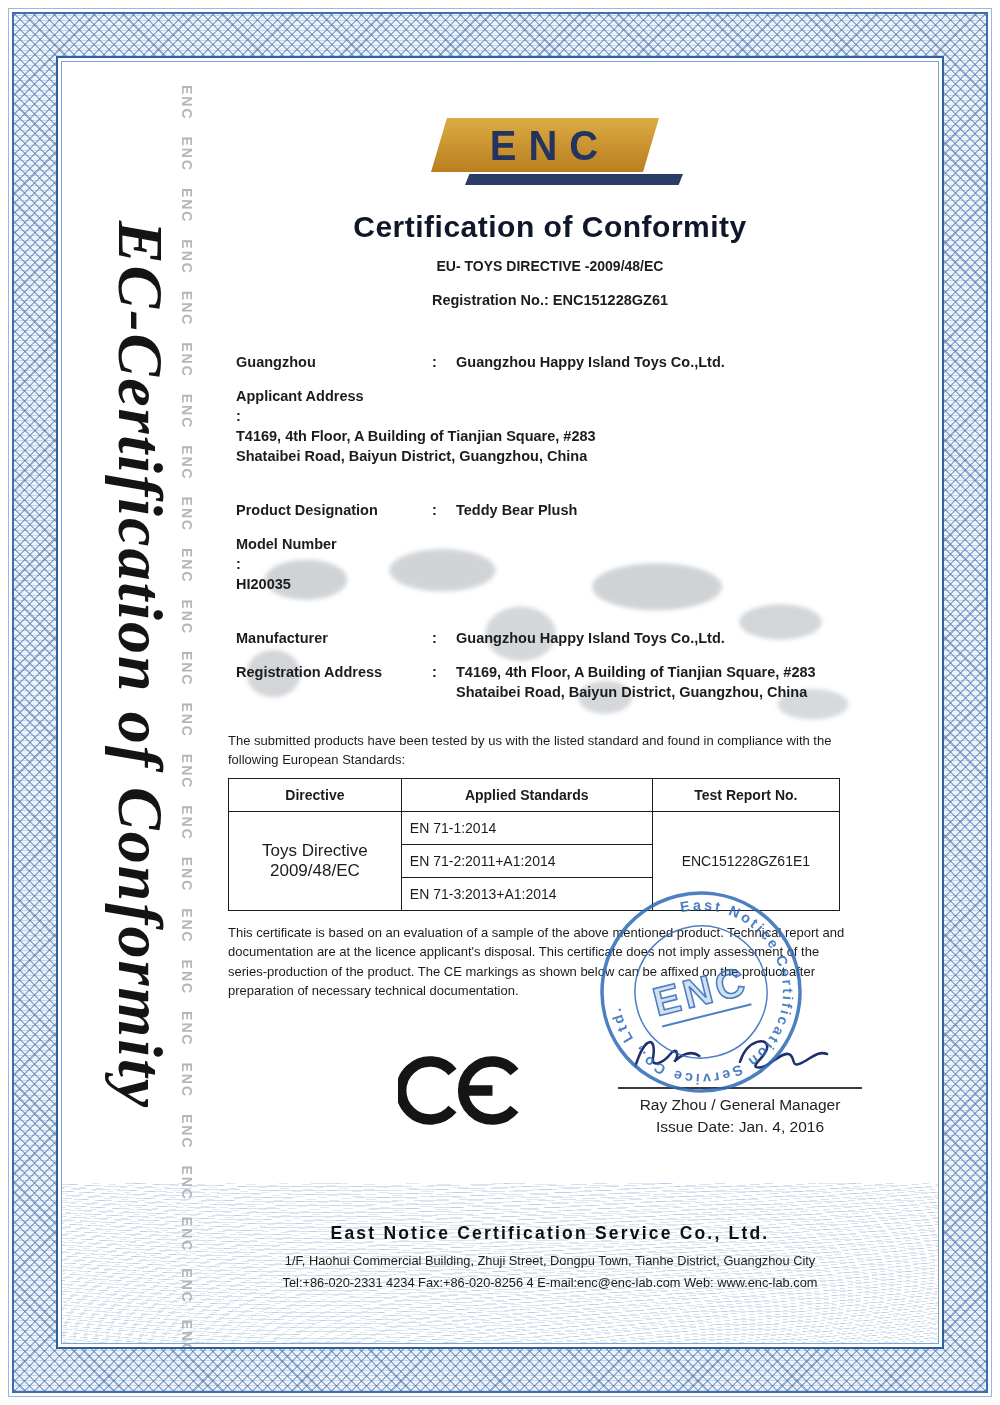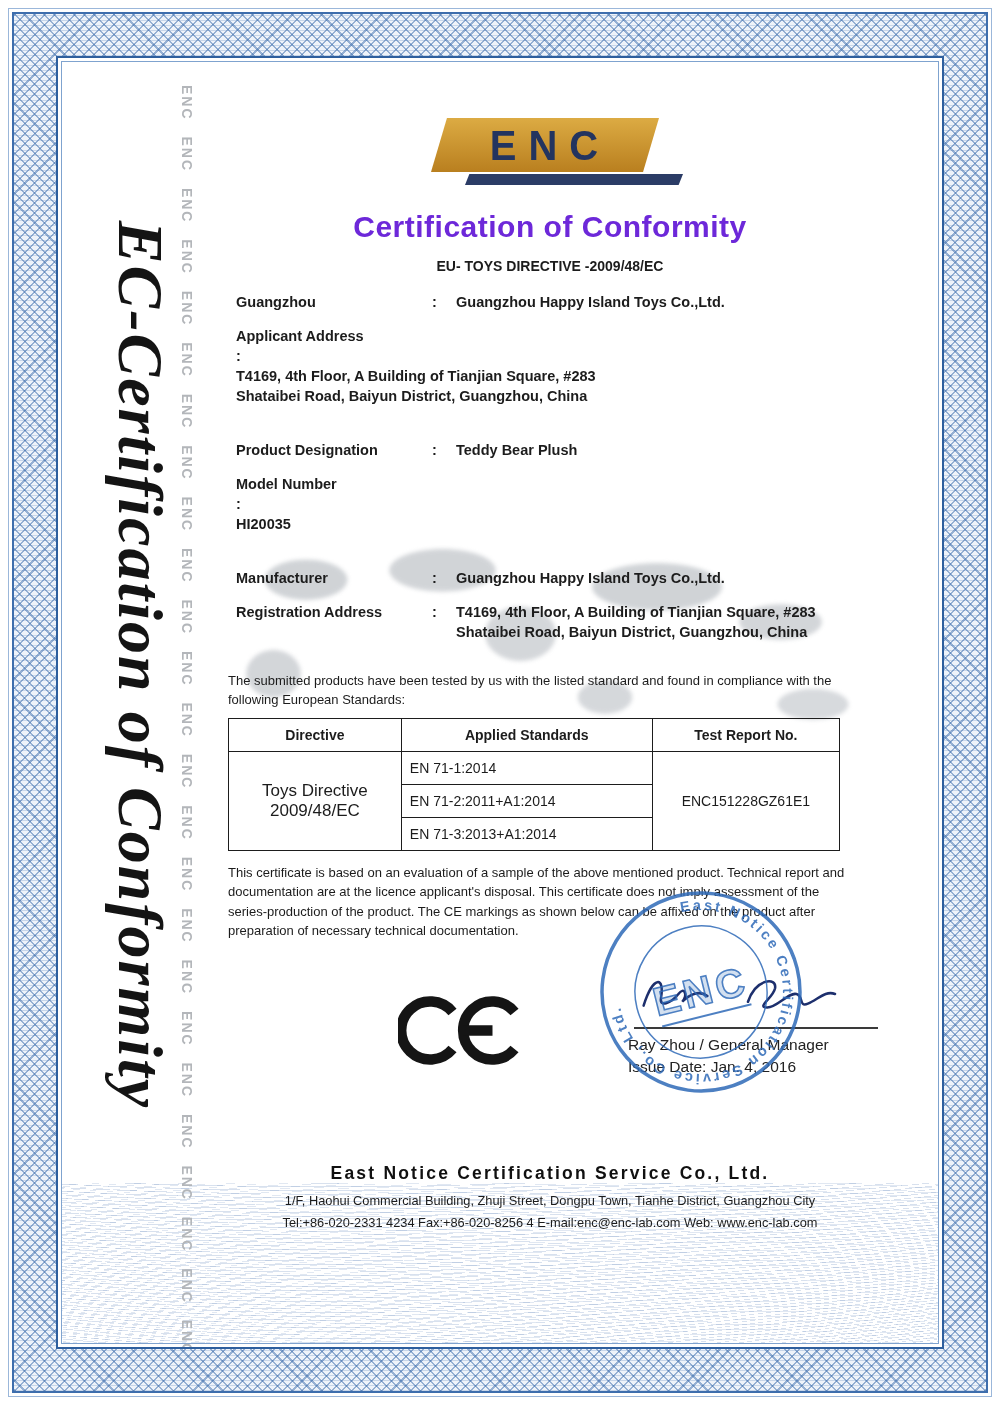--- a/index.html
+++ b/index.html
@@ -66,21 +66,21 @@
     display:flex;align-items:center;justify-content:center;
   }
   .logo-gold span{
     font-size:40px;font-weight:bold;color:#23345f;letter-spacing:12px;
     transform:scaleY(1.05);padding-left:10px;
   }
   .logo-bar{
     position:absolute;left:34px;right:-14px;top:56px;height:11px;background:#2b3c66;
     clip-path:polygon(2% 0,100% 0,98% 100%,0 100%);
   }
-  .cert-title{margin:0 0 14px 0;text-align:center;font-size:30px;font-weight:bold;letter-spacing:.5px;color:#6d28d9;}
+  .cert-title{margin:0 0 14px 0;text-align:center;font-size:30px;font-weight:bold;letter-spacing:.5px;color:#0f172a;}
   .directive-line{text-align:center;font-weight:bold;font-size:14px;margin-bottom:18px;}
   .registration-line{text-align:center;font-weight:bold;font-size:14.5px;margin-bottom:44px;}
   
   .fields{padding-left:8px;font-size:14.5px;line-height:1.38;}
   .frow{display:flex;margin-bottom:14px;}
   .frow.gap{margin-bottom:34px;flex-direction:column;}
   .flabel{width:196px;flex:none;font-weight:bold;}
   .fcolon{width:24px;flex:none;font-weight:bold;}
   .fvalue{flex:1;font-weight:bold;white-space:pre-line;}
   
@@ -89,21 +89,21 @@
   
   .std-table{border-collapse:collapse;width:612px;font-size:14px;margin-top:4px;}
   .std-table th,.std-table td{border:1.5px solid #1d1d1d;padding:8px 8px;}
   .std-table th{font-weight:bold;text-align:center;font-size:14px;}
   .cell-directive{text-align:center;white-space:pre-line;width:168px;font-size:17px;}
   .cell-std{text-align:left;width:258px;}
   .cell-report{text-align:center;width:178px;}
   
   .ce-sig-row{position:relative;height:180px;margin-top:24px;}
   .ce-mark{position:absolute;left:170px;top:30px;width:130px;}
-  .sig-block{position:absolute;left:400px;top:0;width:256px;text-align:left;z-index:4;}
+  .sig-block{position:absolute;left:384px;top:0;width:256px;text-align:center;z-index:4;}
   .sig-line{border-top:2px solid #3a3a3a;margin:0 6px 5px 6px;}
   .sig-name,.sig-date{font-size:15.5px;color:#222;line-height:1.45;}
   
   .stamp{position:absolute;left:537px;top:828px;width:212px;height:212px;z-index:3;
     opacity:.85;transform:rotate(-14deg);pointer-events:none;}
   
   .footer{margin-top:18px;text-align:center;}
   .footer-company{font-size:17.5px;font-weight:bold;letter-spacing:2.2px;color:#101010;}
   .footer-address{font-size:12.8px;margin-top:9px;}
   .footer-contacts{font-size:12.8px;margin-top:7px;}
@@ -125,20 +125,21 @@
 
       <div class="logo">
         <div class="logo-gold">
           <span>ENC</span>
         </div>
         <div class="logo-bar"></div>
       </div>
 
       <h1 class="cert-title">Certification of Conformity</h1>
       <div class="directive-line">EU- TOYS DIRECTIVE -2009/48/EC</div>
+      <div class="registration-line">Registration No.: ENC151228GZ61</div>
 
       <div class="fields">
         <div class="frow">
           <span class="flabel">Guangzhou</span>
           <span class="fcolon">:</span>
           <span class="fvalue">Guangzhou Happy Island Toys Co.,Ltd.</span>
         </div>
         <div class="frow gap">
           <span class="flabel">Applicant Address</span>
           <span class="fcolon">:</span>

